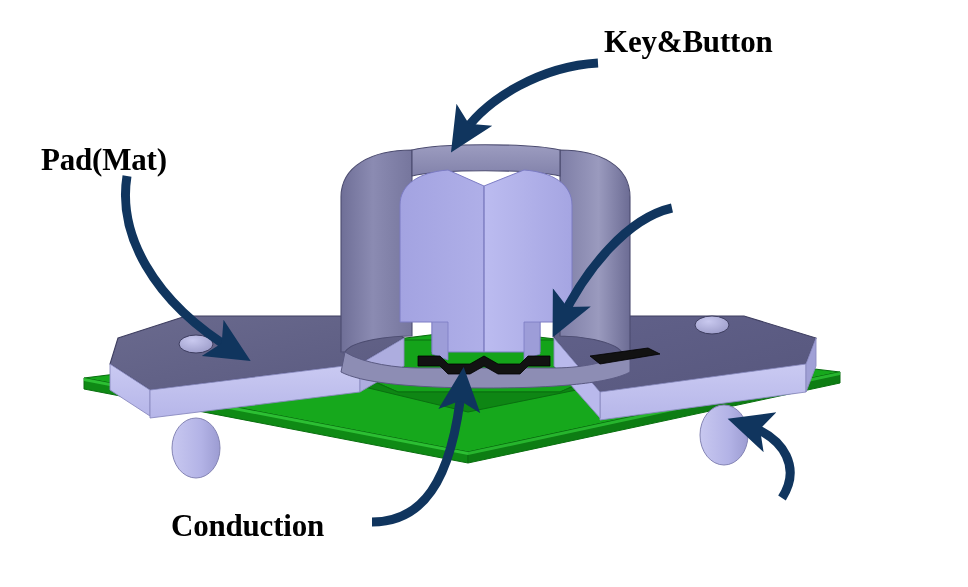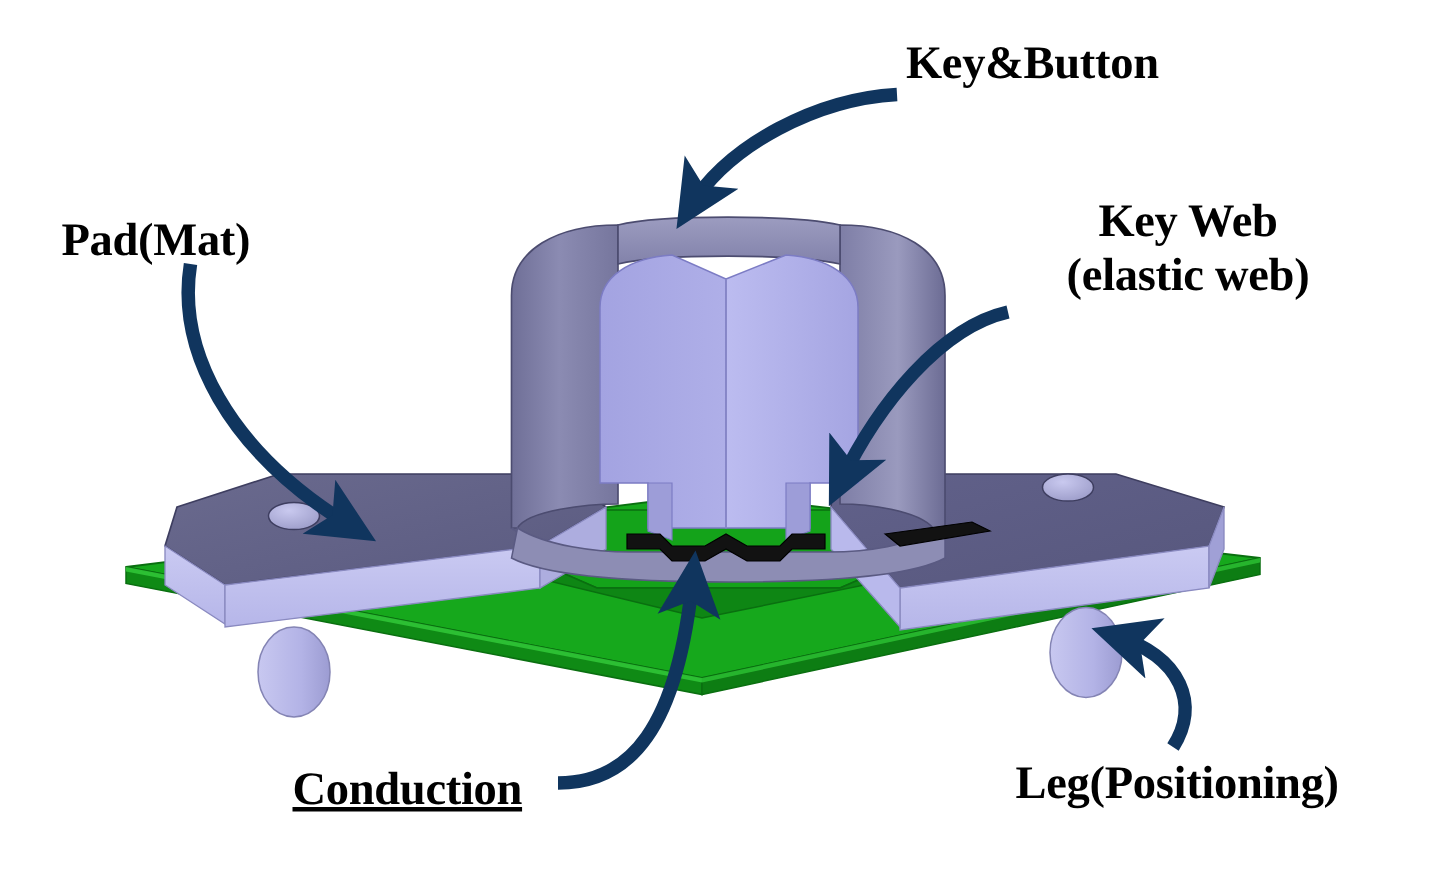--- a/index.html
+++ b/index.html
@@ -34,21 +34,21 @@
     white-space: pre;
     font-family: "Liberation Serif", "DejaVu Serif", serif;
   }
   .callout.two-line {
     text-align: center;
     white-space: normal;
   }
   #lbl-pad        { left: 41px;  top: 142px; }
   #lbl-key        { left: 604px; top: 24px; text-align: right;  }
   #lbl-web        { left: 676px; top: 129px; width: 232px; }
-  #lbl-conduction { left: 195px; top: 508px; text-decoration: underline; }
+  #lbl-conduction { left: 171px; top: 508px; }
   #lbl-leg        { left: 677px; top: 504px; }
 </style>
 </head>
 <body>
 
 <div id="figure">
 
   <svg id="scene" viewBox="0 0 968 587" xmlns="http://www.w3.org/2000/svg">
     <defs>
       <linearGradient id="gKeyOuterL" x1="0" y1="0" x2="1" y2="0">
@@ -202,22 +202,17 @@
       <path d="M 672 208 C 628 218, 586 268, 560 322" marker-end="url(#arrowHead)"></path>
       <path d="M 372 522 C 420 522, 452 486, 462 384" marker-end="url(#arrowHead)"></path>
       <path d="M 782 498 C 800 470, 788 438, 744 424" marker-end="url(#arrowHead)"></path>
     </g>
   </svg>
 
   <div class="callout" id="lbl-pad">Pad(Mat)</div>
 
   <div class="callout" id="lbl-key">Key&amp;Button</div>
 
-  <div class="callout two-line" id="lbl-web">
-    <div>Key Web</div>
-    <div>(elastic web)</div>
-  </div>
 
   <div class="callout" id="lbl-conduction">Conduction</div>
 
-  <div class="callout" id="lbl-leg">Leg(Positioning)</div>
 
 </div>
 
 </body></html>

